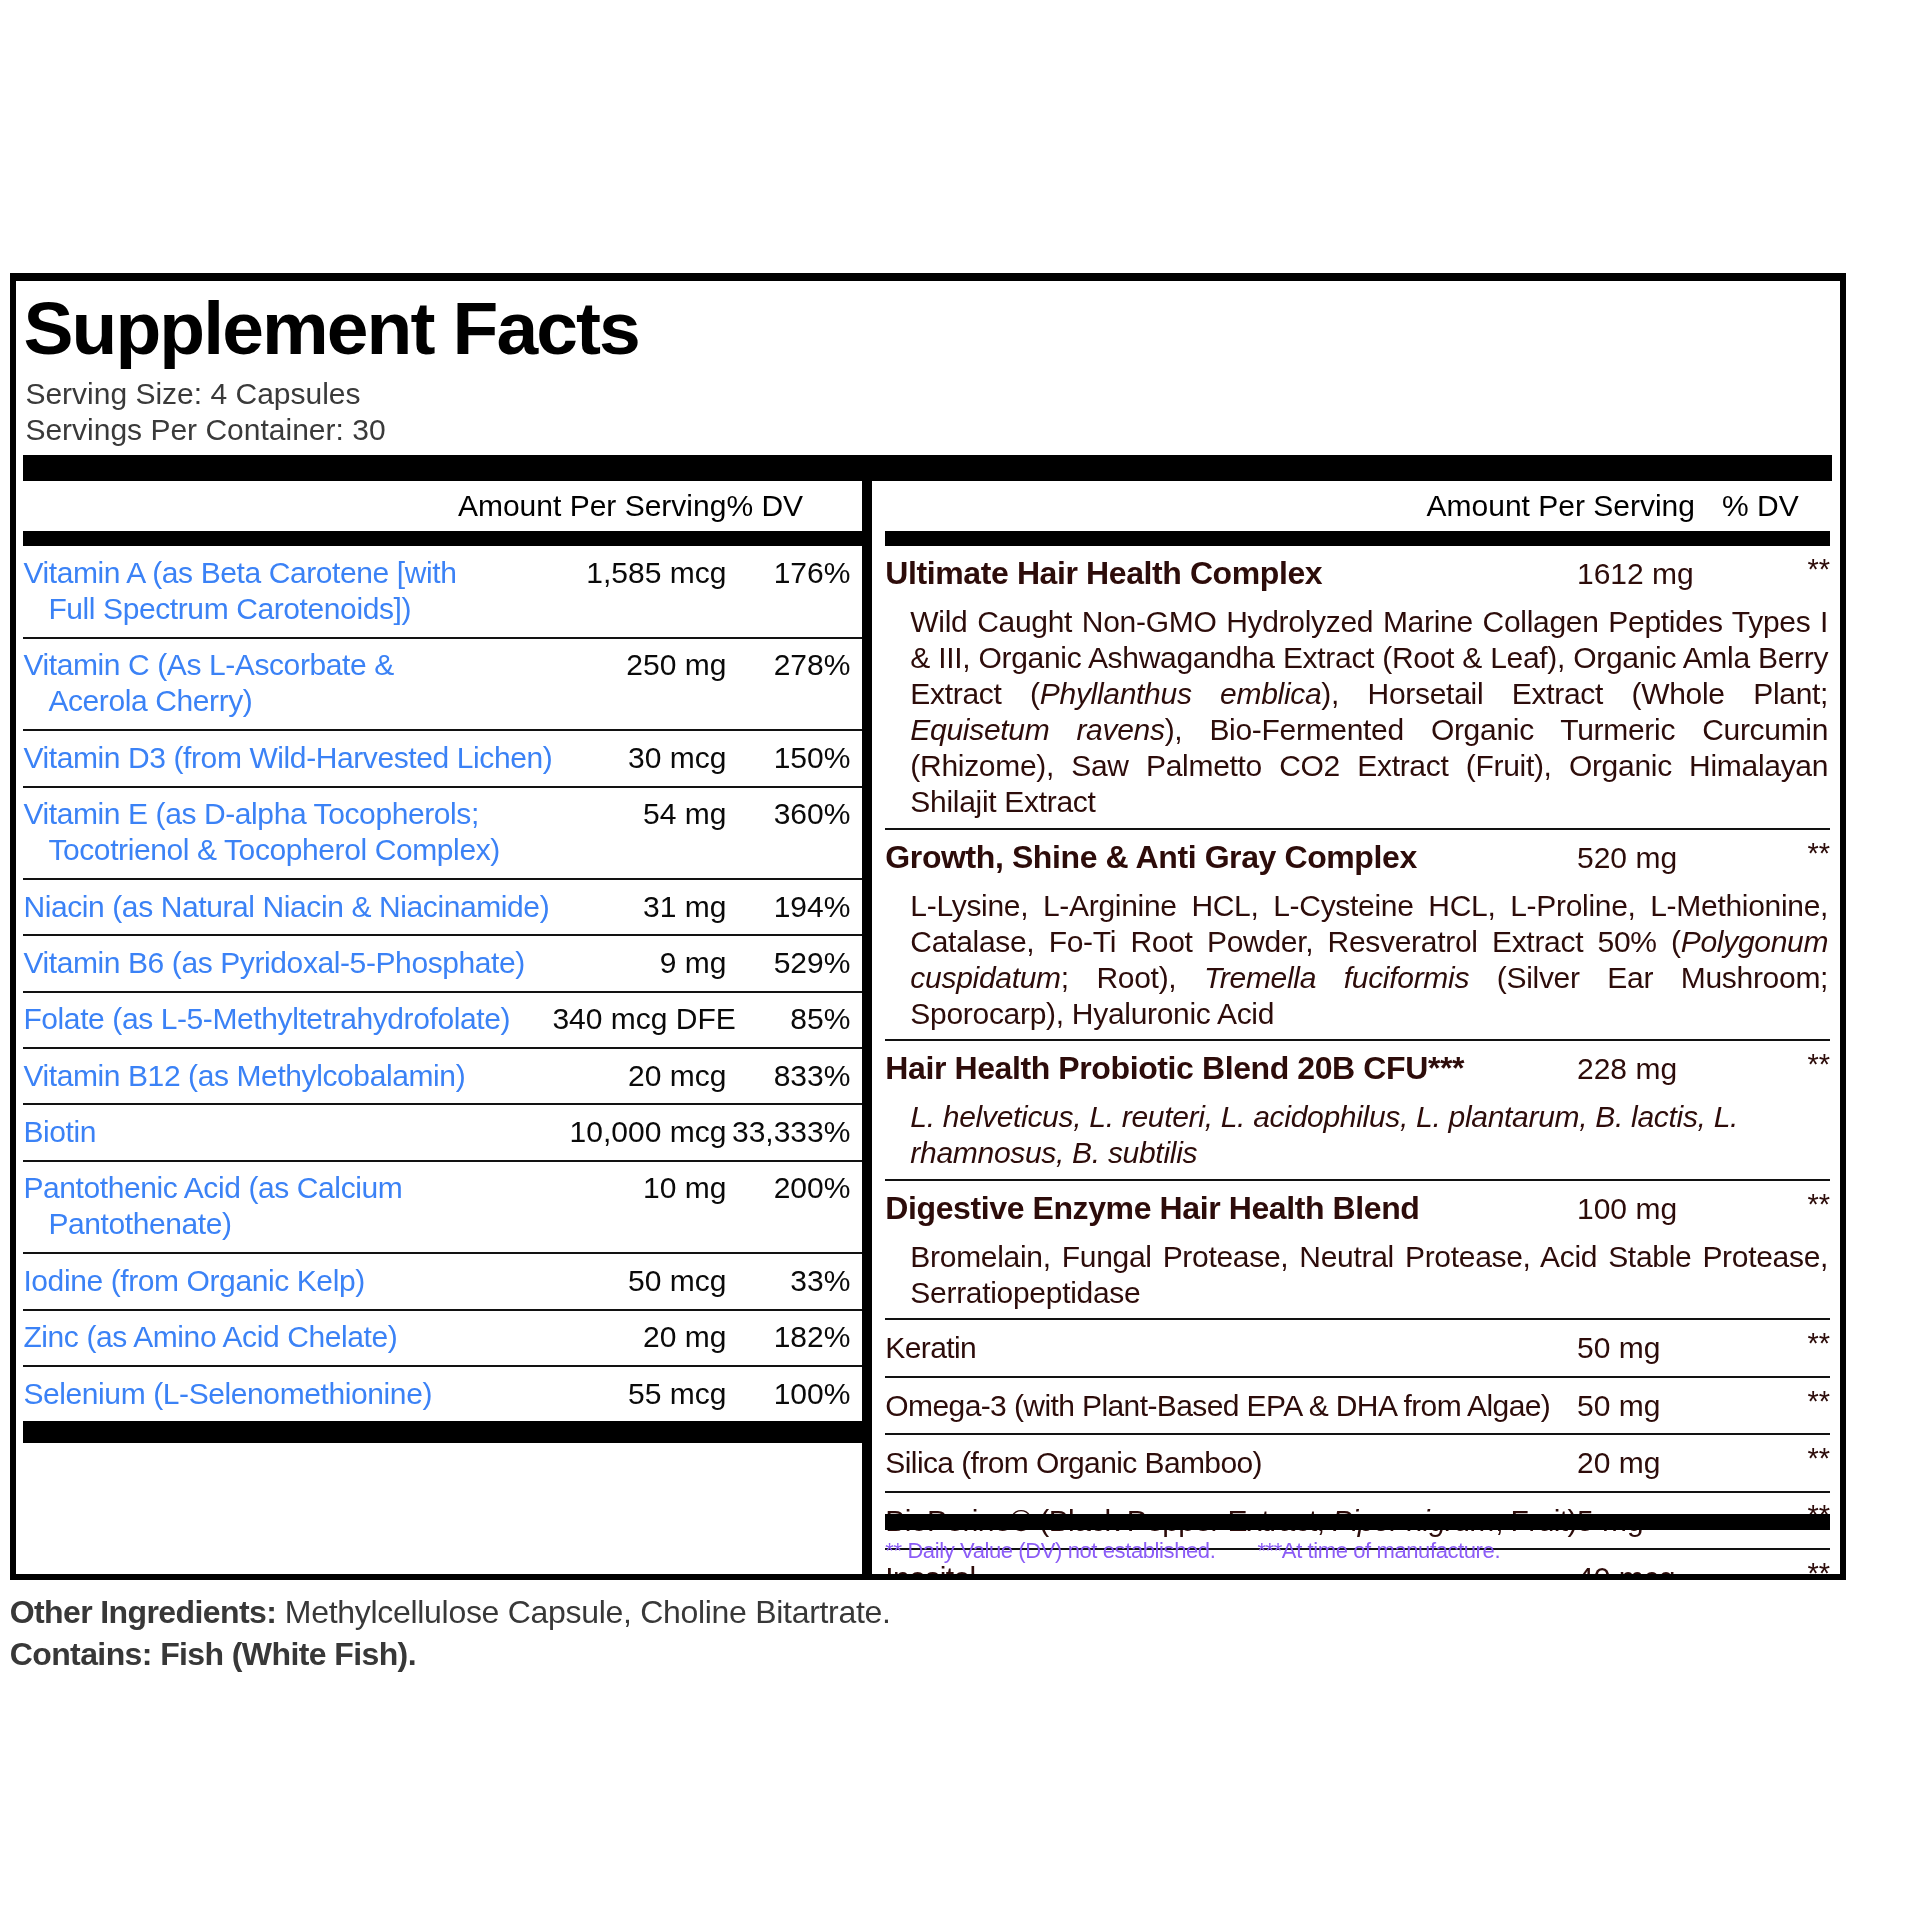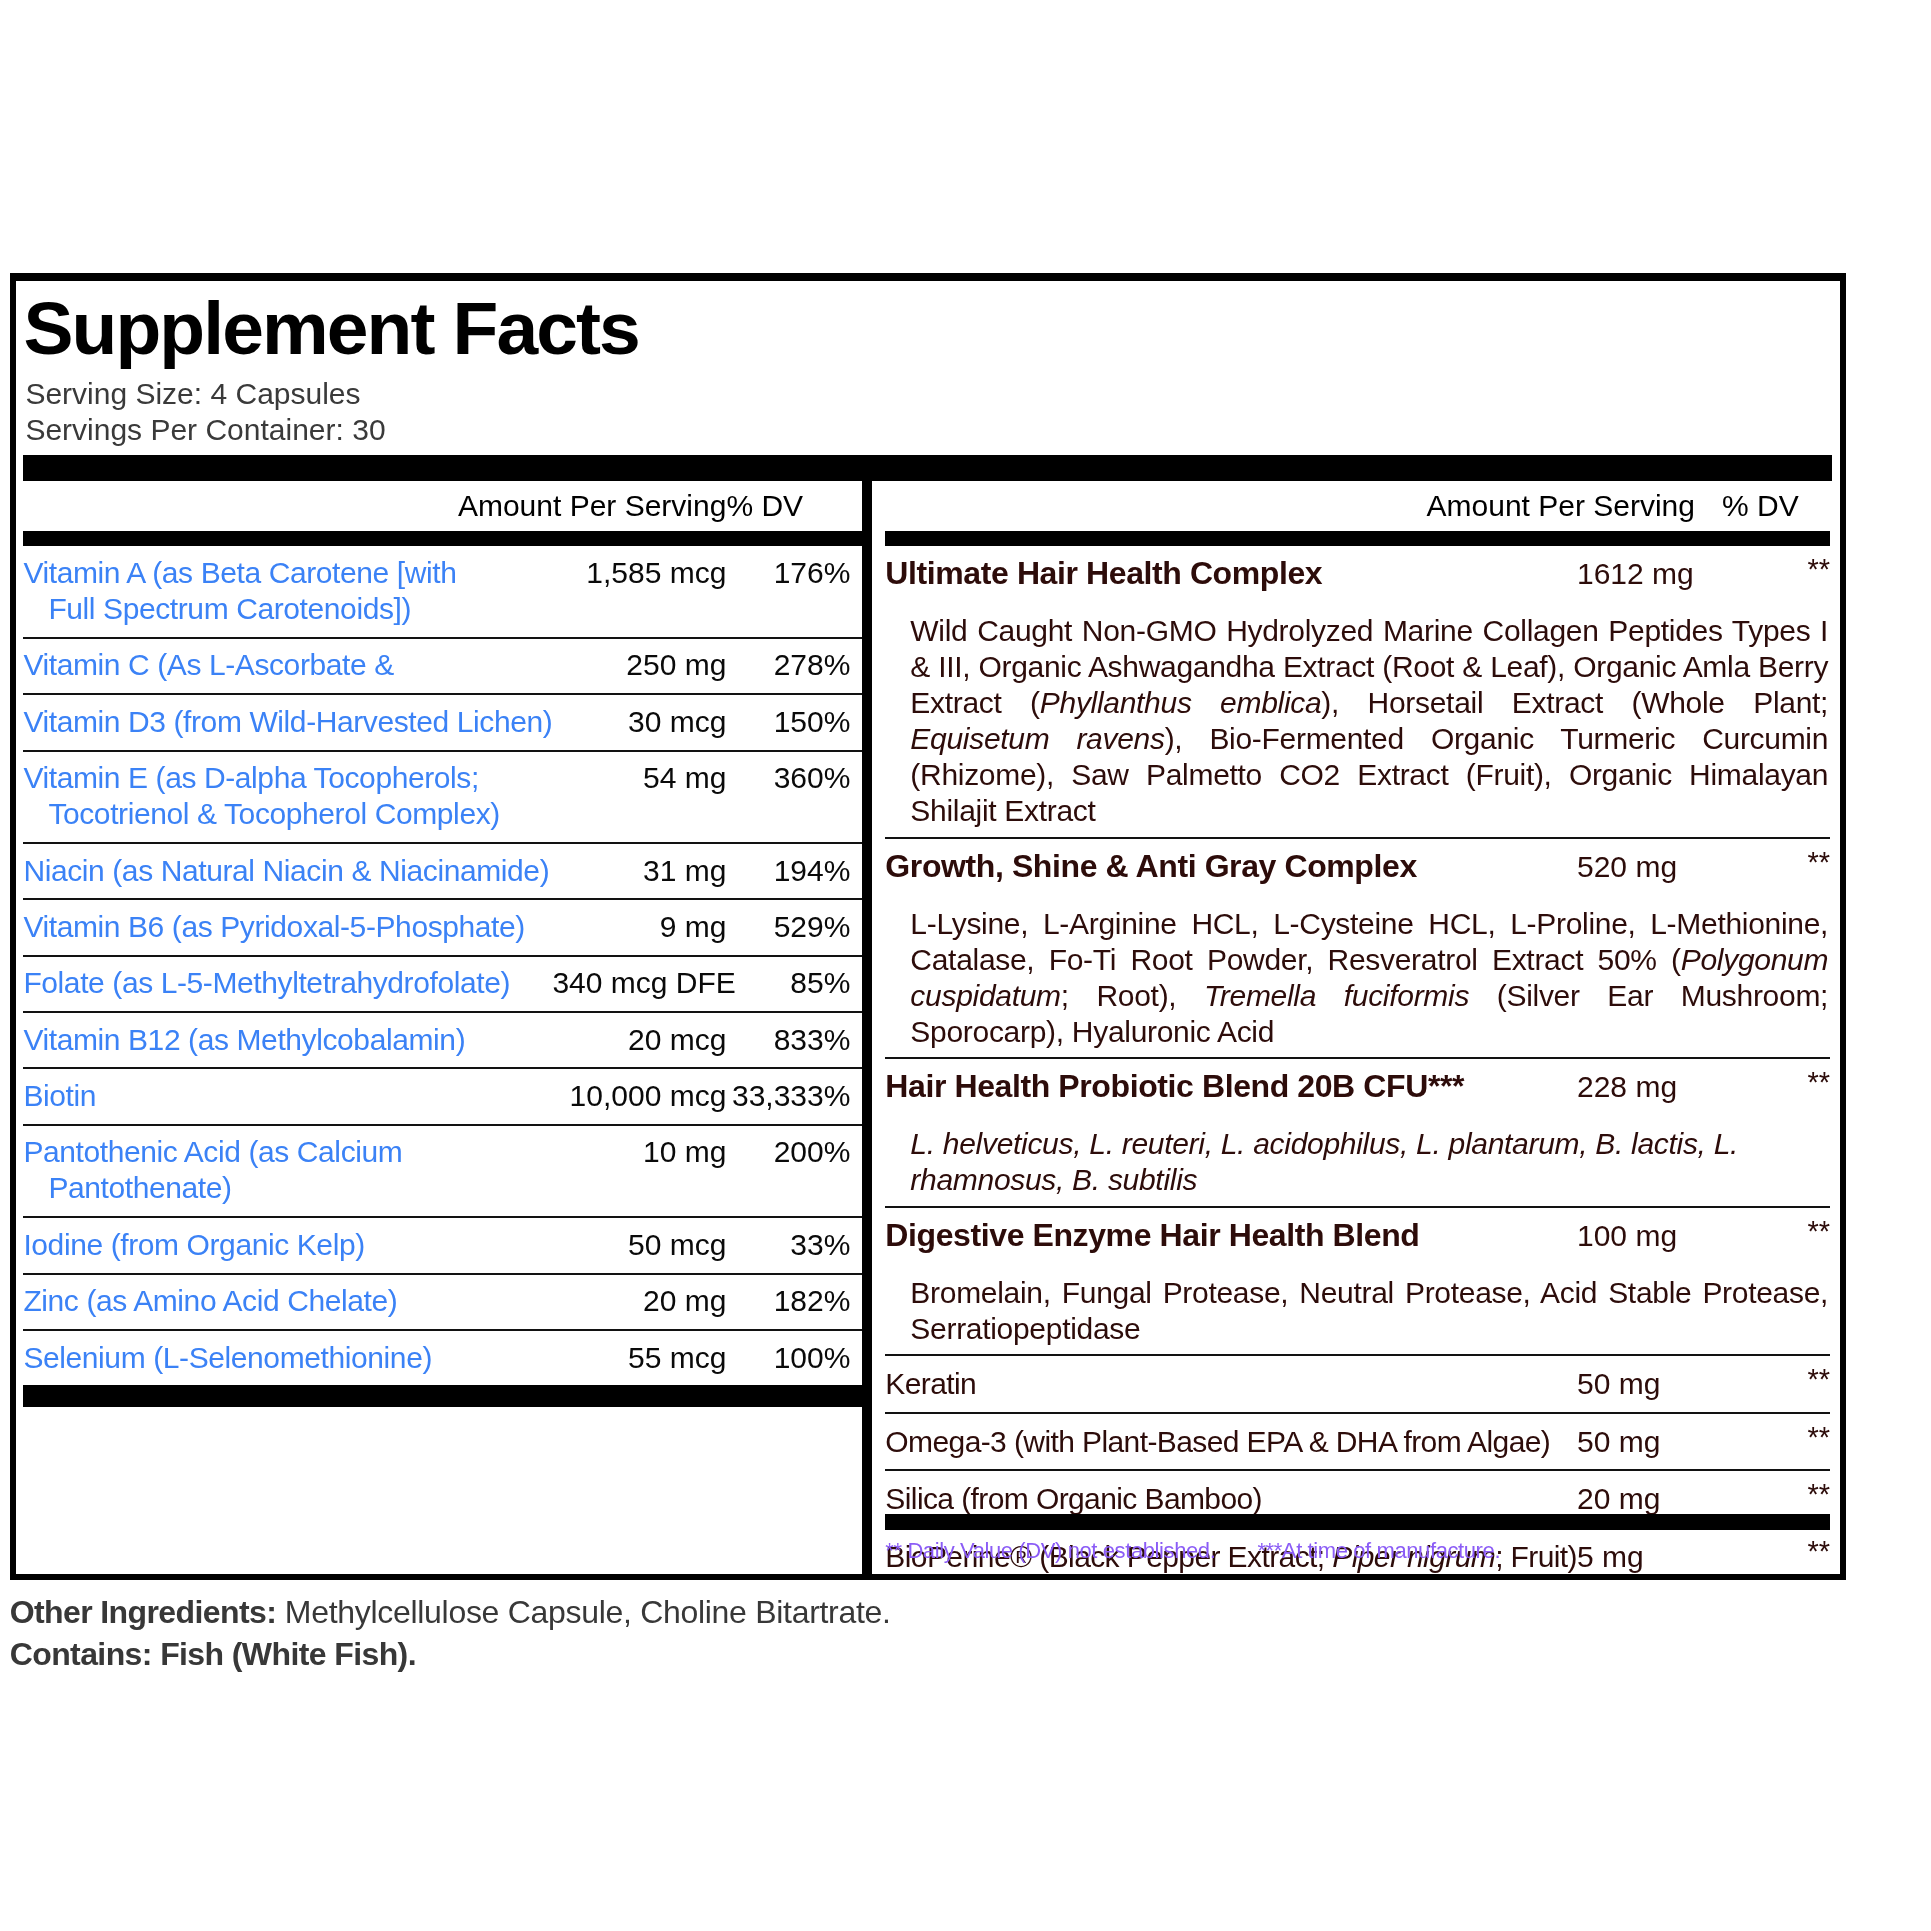--- a/index.html
+++ b/index.html
@@ -41,21 +41,21 @@
 
   
   .r-row{border-bottom:2.9px solid #121212;padding:6.8px 0 7.7px 0;}
   .r-row:last-of-type{border-bottom:none;}
   .r-main{display:grid;grid-template-columns:1fr 145px 108px;align-items:start;}
   .r-name{font-size:30px;line-height:41px;color:#2d0c0a;letter-spacing:-0.6px;white-space:nowrap;}
   .r-name.bold{font-size:32px;font-weight:bold;letter-spacing:-0.4px;}
   .r-amt{font-size:30px;line-height:41px;color:#2d0c0a;text-align:left;white-space:nowrap;}
   .r-dv{font-size:29px;line-height:29px;margin-top:1.9px;color:#2d0c0a;text-align:right;white-space:nowrap;}
   .r-desc{font-size:30px;line-height:36px;color:#2d0c0a;letter-spacing:-0.3px;
-          padding-left:25px;padding-right:1.9px;margin-top:19px;}
+          padding-left:25px;padding-right:1.9px;margin-top:10px;}
   .r-desc.justify{text-align:justify;}
   .it{font-style:italic;}
 
   .r-footer{position:absolute;left:13.5px;right:9.7px;bottom:7.7px;}
   .bar3{height:15.4px;background:#000;}
   .footnote{display:flex;gap:42px;font-size:22px;color:#8b5cf6;letter-spacing:-0.4px;
             padding:8.7px 0 1.9px 0;white-space:nowrap;}
 
   .bottom-text{position:absolute;left:9.7px;top:1591px;font-size:32px;color:#383838;
                line-height:42px;letter-spacing:-0.3px;}
@@ -90,20 +90,21 @@
               <div class="l-name">
                 <div class="ln">Vitamin A (as Beta Carotene [with</div>
                 <div class="ln">Full Spectrum Carotenoids])</div>
               </div>
               <div class="l-amt">1,585 mcg</div>
               <div class="l-dv">176%</div>
             </div>
             <div class="l-row">
               <div class="l-name">
                 <div class="ln">Vitamin C (As L-Ascorbate &amp;</div>
+                <div class="ln">Acerola Cherry)</div>
               </div>
               <div class="l-amt">250 mg</div>
               <div class="l-dv">278%</div>
             </div>
             <div class="l-row">
               <div class="l-name">
                 <div class="ln">Vitamin D3 (from Wild-Harvested Lichen)</div>
               </div>
               <div class="l-amt">30 mcg</div>
               <div class="l-dv">150%</div>

